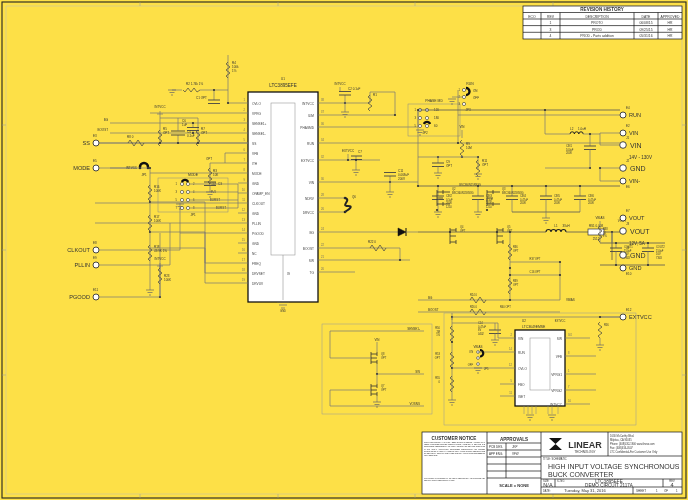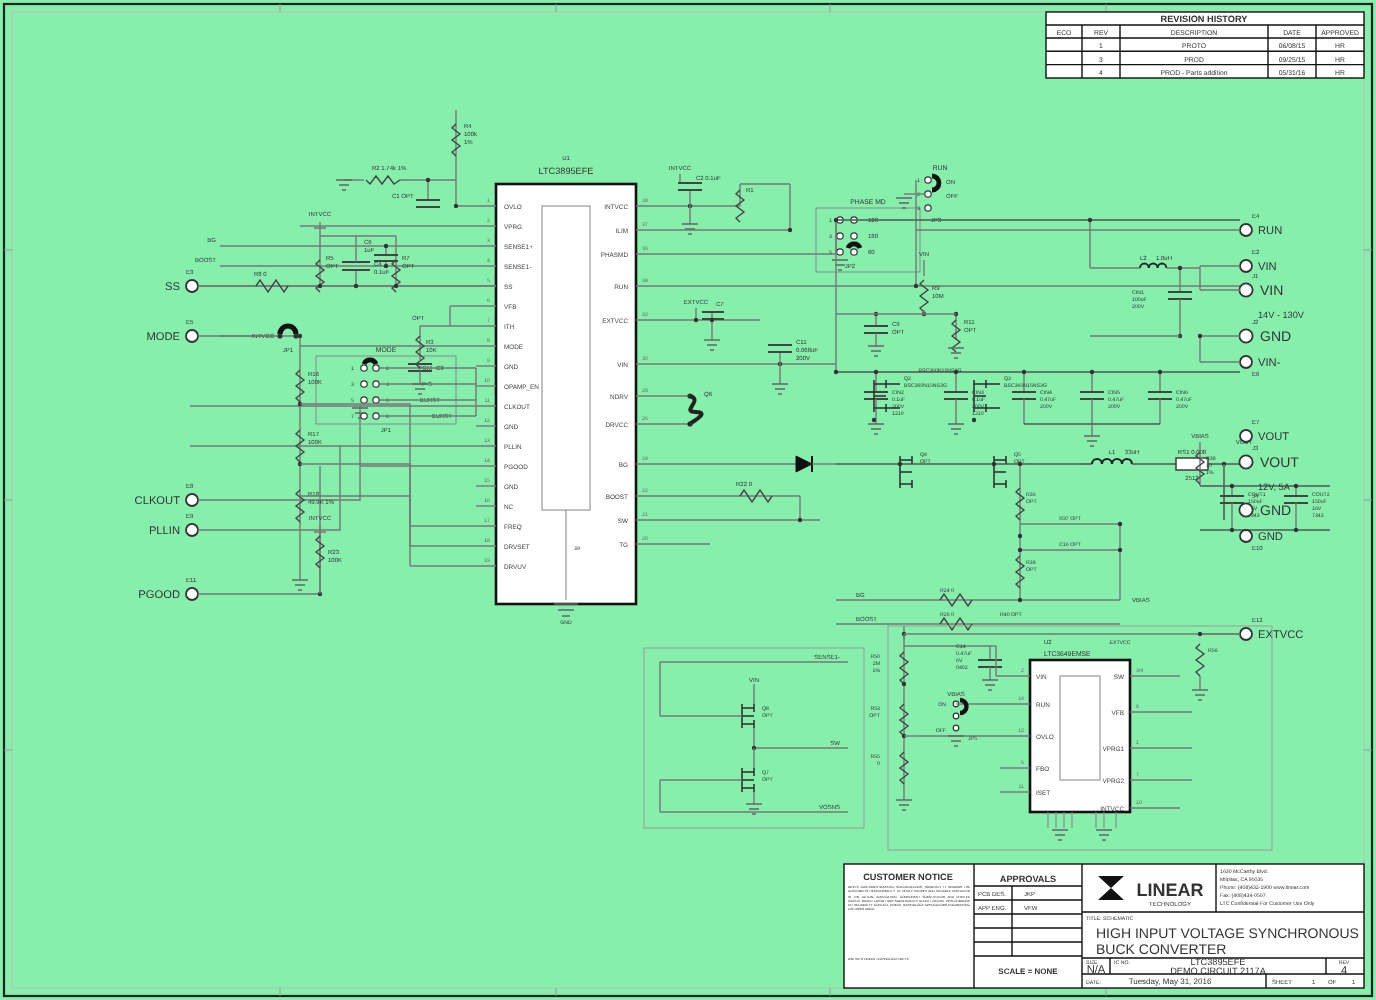--- a/index.html
+++ b/index.html
@@ -4,21 +4,21 @@
 <style>
   * { box-sizing: border-box; }
   html, body {
     margin: 0; padding: 0;
     background: #ffffff;
     font-family: "Liberation Sans", sans-serif;
   }
   #sheet {
     position: relative;
     width: 688px; height: 500px;
-    background: #86efac;
+    background: #fde047;
     overflow: hidden;
   }
   #sheet svg { position: absolute; left: 0; top: 0; }
   .ln { stroke: #777; stroke-width: 0.7; fill: none; }
   .ln2 { stroke: #555; stroke-width: 0.8; fill: none; }
   .bx { stroke: #222; stroke-width: 1.1; fill: none; }
   .thin { stroke: #888; stroke-width: 0.55; fill: none; }
   .tbl { stroke: #111; stroke-width: 0.7; fill: none; }
   .tblf { stroke: #111; stroke-width: 0.7; fill: #fff; }
   .dot { fill: #333; }

